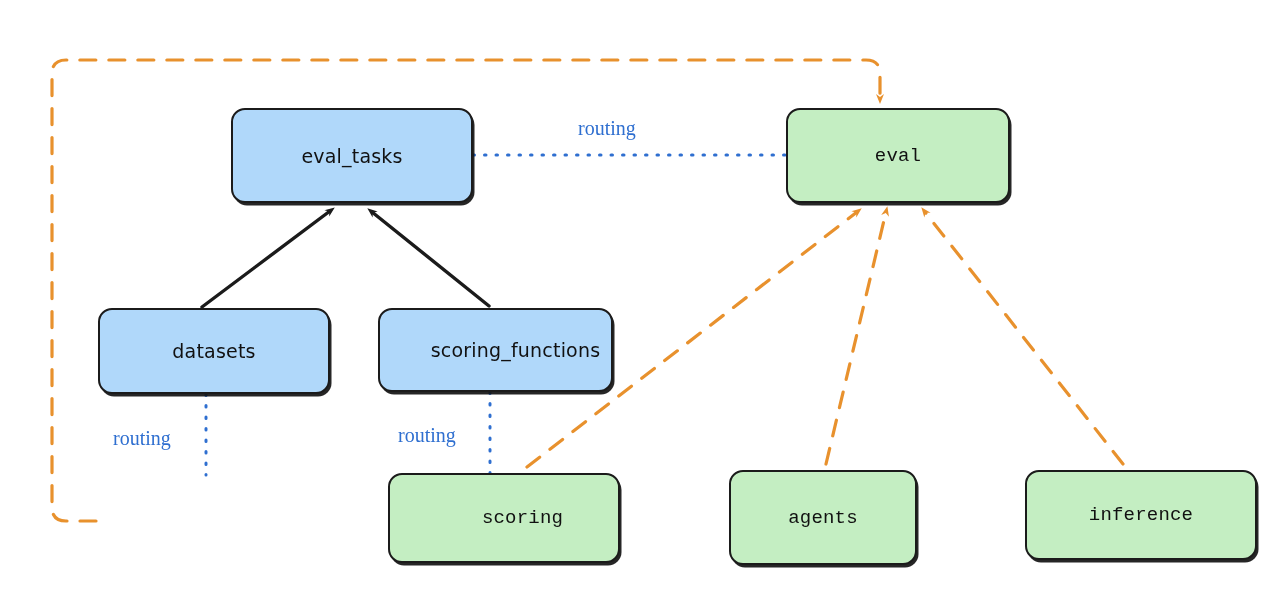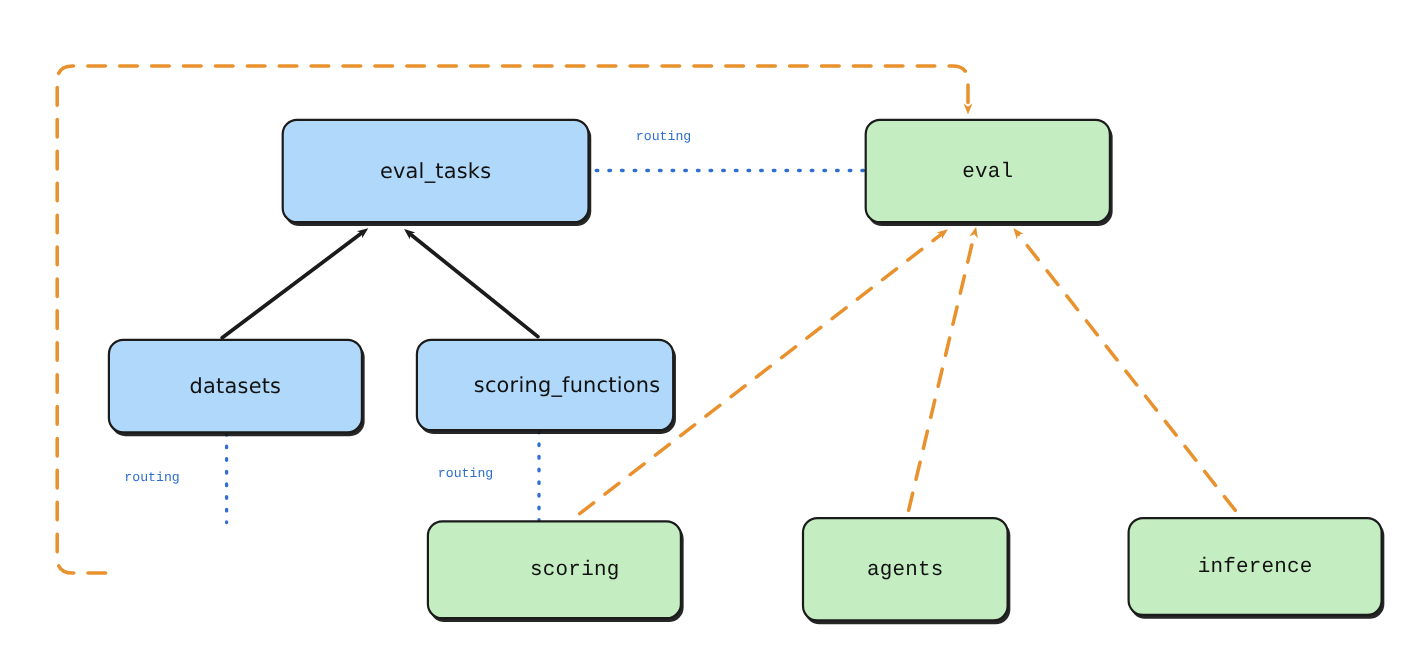--- a/index.html
+++ b/index.html
@@ -26,22 +26,22 @@
     box-shadow:2px 3px 0 -0.5px rgba(20,20,20,.92);
     z-index:3;
     user-select:none;
   }
   .node.blue{background:#b0d8fa;}
   .node.green{background:#c4eec2;font-family:Liberation Mono, monospace;}
   .node-label{pointer-events:none;white-space:nowrap;}
   .edge-label{
     position:absolute;
     color:#2f6fd0;
-    font-family:Liberation Mono, monospace;
-    font-size:12px;
+    font-family:Liberation Serif, serif;
+    font-size:20px;
     z-index:4;
     white-space:nowrap;
     user-select:none;
   }
 </style>
 </head>
 <body>
 
 <div id="diagram-root">
 
@@ -71,21 +71,21 @@
 
     <path d="M826,464 L886,212" fill="none" stroke="#e8912d" stroke-width="3.2" stroke-linecap="round" stroke-dasharray="16 13" marker-end="url(#arrow-orange)"></path>
 
     <path d="M1123,464 L925,212" fill="none" stroke="#e8912d" stroke-width="3.2" stroke-linecap="round" stroke-dasharray="16 13" marker-end="url(#arrow-orange)"></path>
   </svg>
 
   <div class="edge-label" style="left:578px;top:117px;">routing</div>
   <div class="edge-label" style="left:113px;top:427px;">routing</div>
   <div class="edge-label" style="left:398px;top:424px;">routing</div>
 
-  <div class="node blue" style="left:231px;top:108px;width:280px;height:95px;margin-left:25px;">
+  <div class="node blue" style="left:231px;top:108px;width:242px;height:95px;">
     <span class="node-label">eval_tasks</span>
   </div>
 
   <div class="node green" style="left:786px;top:108px;width:224px;height:95px;">
     <span class="node-label">eval</span>
   </div>
 
   <div class="node blue" style="left:98px;top:308px;width:232px;height:86px;">
     <span class="node-label">datasets</span>
   </div>

